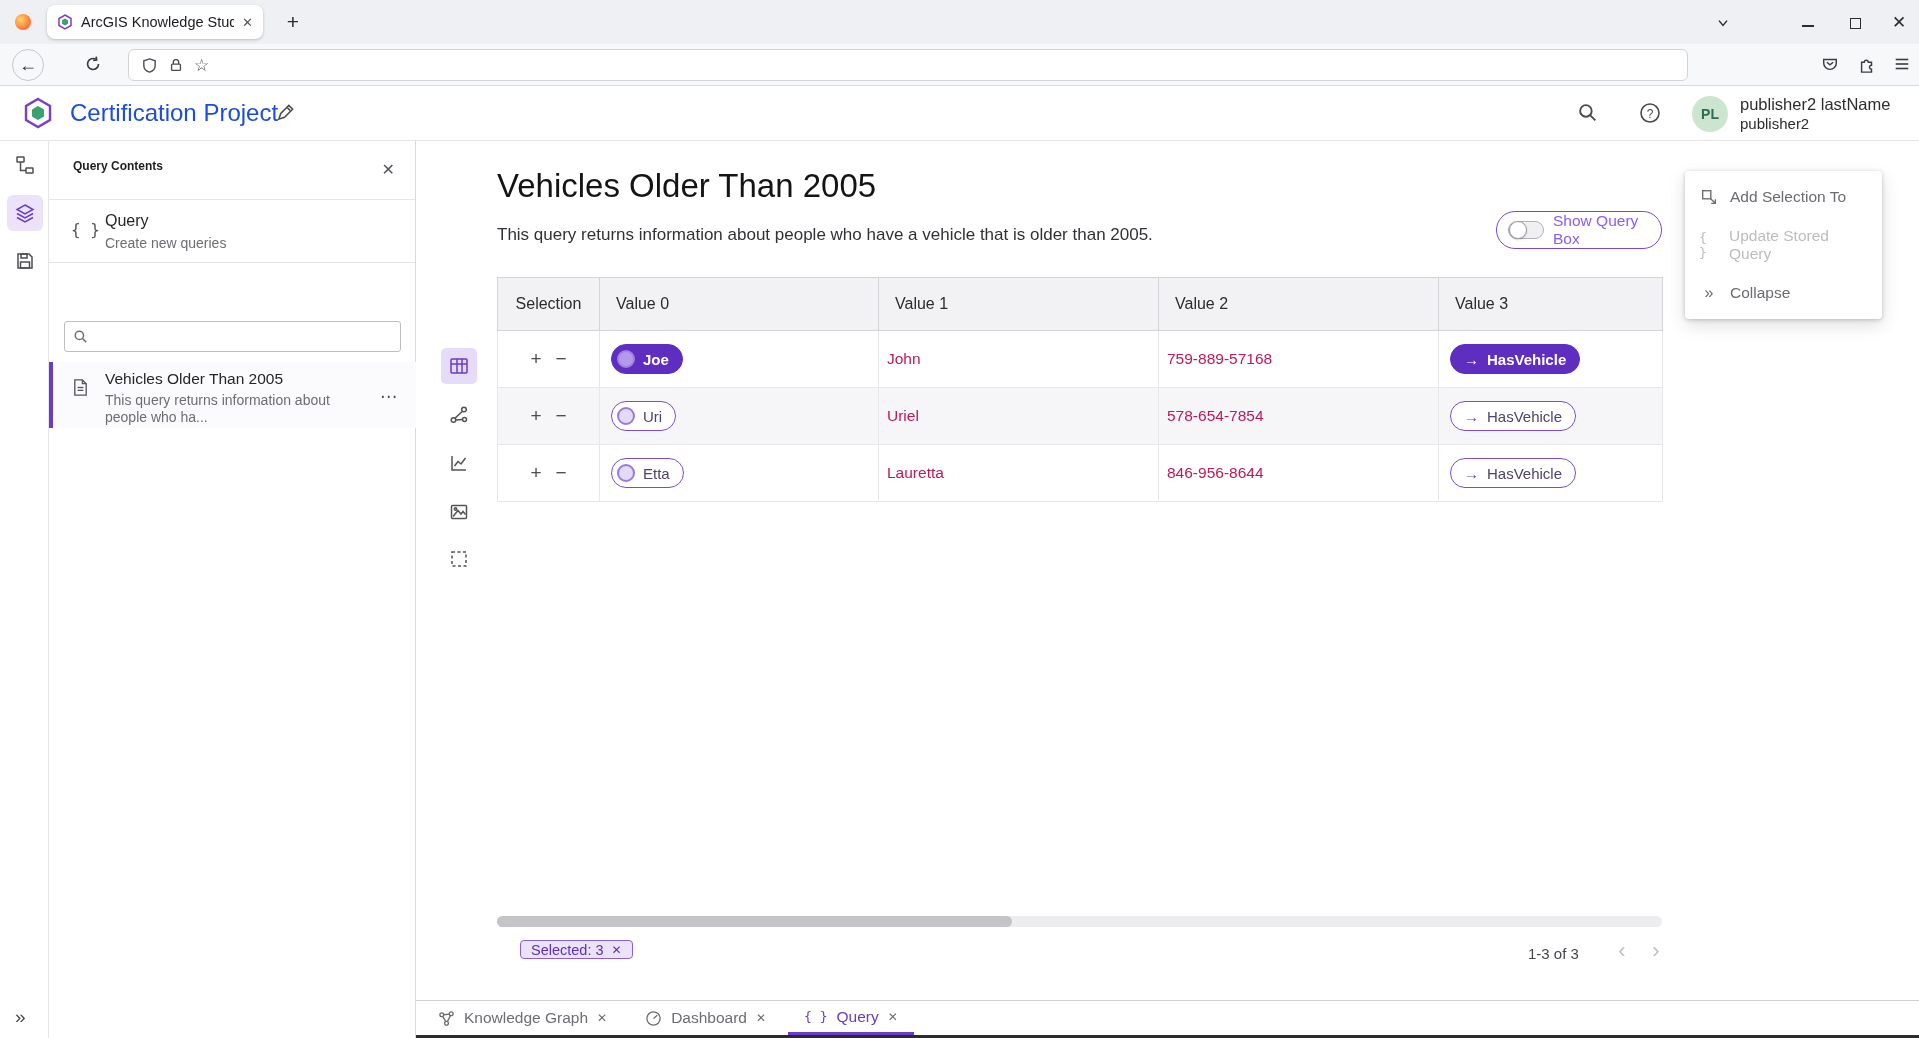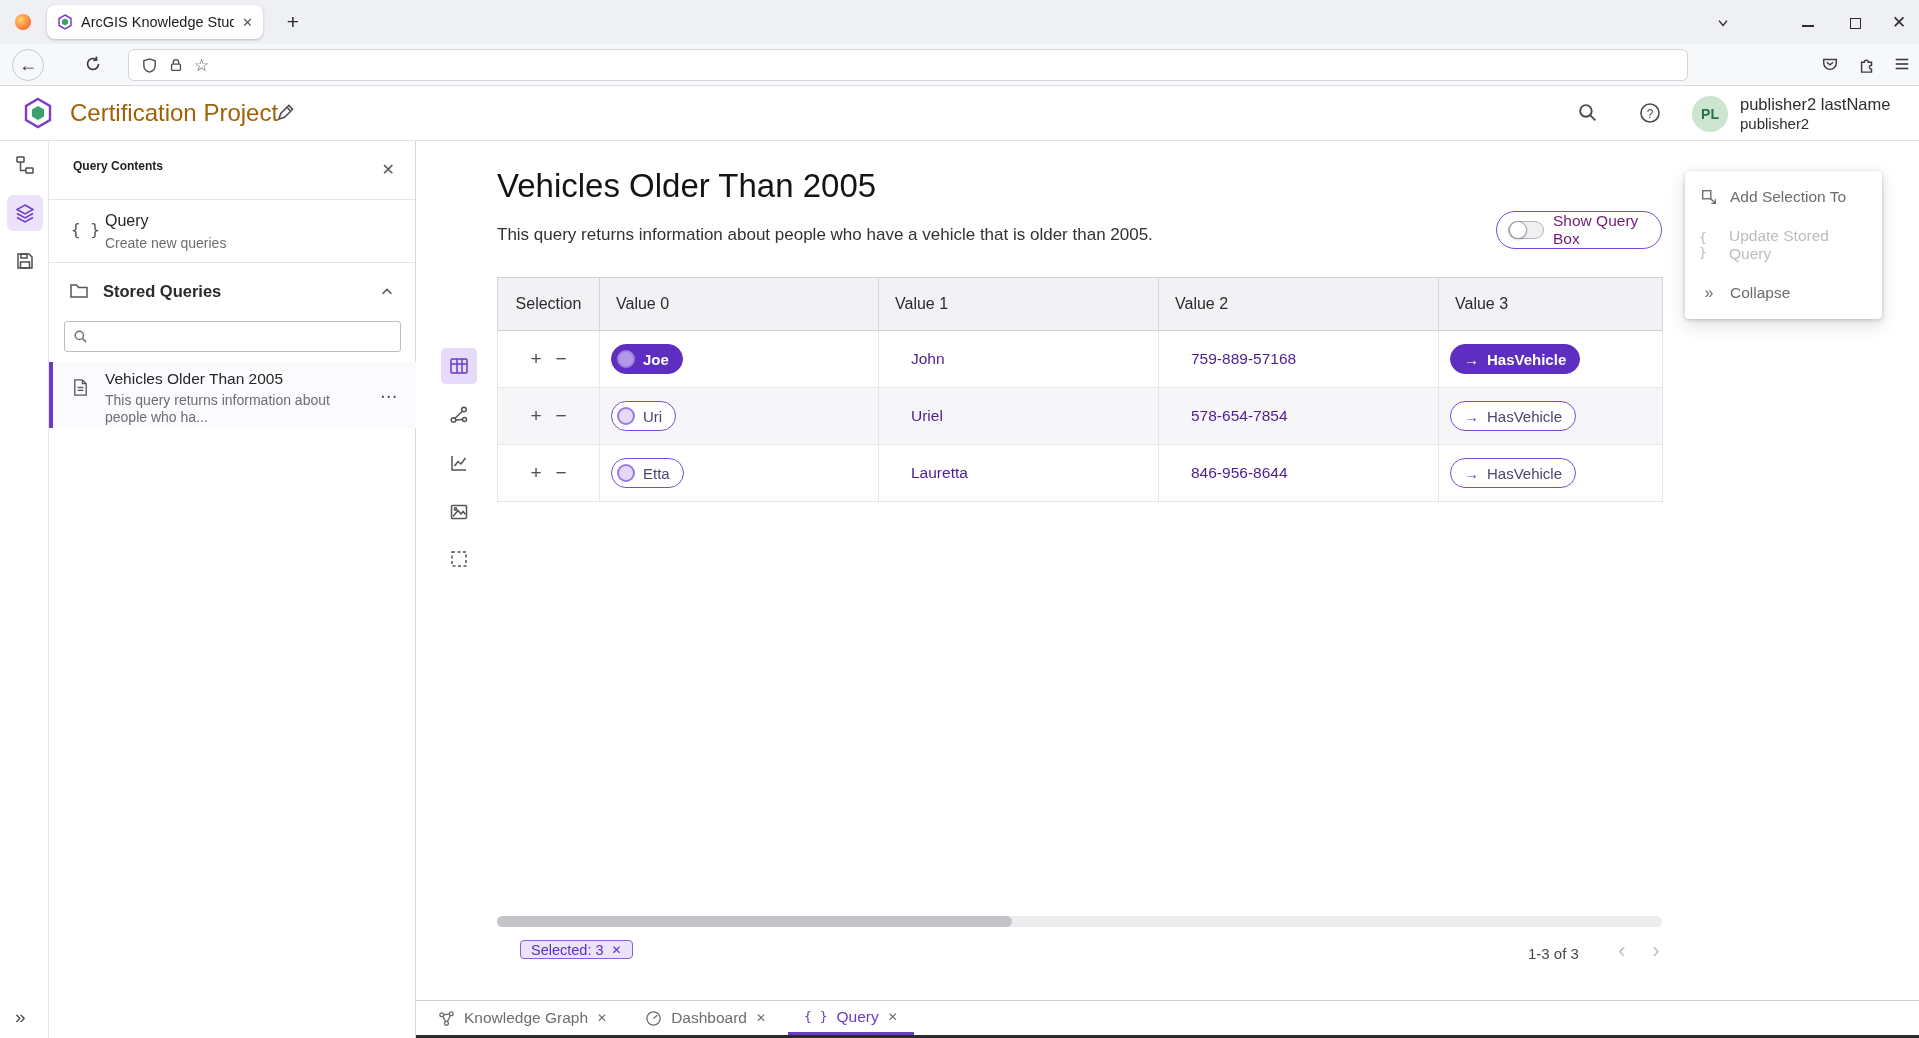--- a/index.html
+++ b/index.html
@@ -37,21 +37,21 @@
   .addr-icon{color:#4c4d53;}
   .star{font-size:17px;color:#4c4d53;cursor:pointer;}
   .ub-right{position:absolute;top:11px;color:#3c3d42;cursor:pointer;}
   .ub-pocket{left:1821px;}
   .ub-ext{left:1858px;}
   .ub-menu{left:1893px;}
 
   
   .appheader{position:absolute;left:0;top:86px;width:1919px;height:55px;background:#fff;border-bottom:1px solid #e4e4e6;}
   .logo{position:absolute;left:22px;top:11px;}
-  .app-title{position:absolute;left:70px;top:13px;font-size:24px;font-weight:500;color:#a16207;}
+  .app-title{position:absolute;left:70px;top:13px;font-size:24px;font-weight:500;color:#1d4ed8;}
   .edit-pencil{position:absolute;left:276px;top:17px;color:#4a4a4a;cursor:pointer;}
   .hd-search{position:absolute;left:1577px;top:16px;color:#4a4a4a;cursor:pointer;}
   .hd-help{position:absolute;left:1639px;top:16px;color:#4a4a4a;cursor:pointer;}
   .avatar{position:absolute;left:1692px;top:10px;width:36px;height:36px;border-radius:50%;background:#cbe5d0;
     display:flex;align-items:center;justify-content:center;font-size:14px;font-weight:700;color:#2f6b4f;cursor:pointer;}
   .usertxt{position:absolute;left:1740px;top:9px;line-height:19px;color:#2e2e31;}
   .usertxt .l1{font-size:16.5px;}
   .usertxt .l2{font-size:15px;}
 
   
@@ -87,36 +87,36 @@
 
   
   .main{position:absolute;left:416px;top:141px;width:1503px;height:897px;background:#fff;}
   .m-title{position:absolute;left:81px;top:26px;font-size:33px;font-weight:500;color:#141416;}
   .m-desc{position:absolute;left:81px;top:84px;font-size:17px;color:#323236;}
   .toggle{position:absolute;left:1080px;top:70px;width:166px;height:38px;border:1px solid #7a48d8;border-radius:19px;
     display:flex;align-items:center;gap:9px;padding:0 11px;cursor:pointer;background:#fff;}
   .switch{width:36px;height:18px;border-radius:9px;background:#f0f0f2;border:1px solid #b2b2ba;position:relative;flex:none;}
   .switch i{position:absolute;left:0;top:-1px;width:18px;height:18px;border-radius:50%;background:#fff;border:1px solid #9a9aa2;
     box-shadow:0 1px 2px rgba(0,0,0,.2);}
-  .toggle span.lbl{font-size:15.5px;color:#701a75;}
+  .toggle span.lbl{font-size:15.5px;color:#8b5cf6;}
 
   .vtool{position:absolute;left:25px;top:207px;width:36px;}
   .vt-btn{position:absolute;left:0;width:36px;height:36px;border-radius:5px;display:flex;align-items:center;
     justify-content:center;color:#535356;cursor:pointer;}
   .vt-btn.active{background:#e6dbf8;color:#6a3bc8;}
 
   .table-wrap{position:absolute;left:81px;top:136px;width:1165px;height:650px;}
   table{border-collapse:collapse;table-layout:fixed;width:1165px;}
   th{height:53px;background:#f2f2f4;border:1px solid #d4d4d8;font-size:16px;font-weight:500;color:#2c2c2f;
     text-align:left;padding-left:16px;}
   th.c-sel{text-align:center;padding-left:0;}
   td{height:57px;border:1px solid #e7e7ea;vertical-align:middle;}
   tbody tr:nth-child(even){background:#f6f6f8;}
   td.c-sel{text-align:center;}
-  td.c-txt{font-size:15.5px;color:#4c1d95;padding-left:32px;}
+  td.c-txt{font-size:15.5px;color:#be185d;padding-left:8px;}
   .op{display:inline-block;font-size:19px;color:#4f4f53;margin:0 7px;cursor:pointer;}
   .pill{display:inline-flex;align-items:center;height:30px;border-radius:15px;font-size:15px;margin-left:11px;cursor:pointer;}
   .pill.entity{padding:0 13px 0 5px;gap:8px;border:1px solid #7a4bd6;background:#fff;color:#4a456d;}
   .pill .dot{width:18px;height:18px;border-radius:50%;background:#e4daf8;border:2px solid #9a79dd;flex:none;}
   .pill.rel{padding:0 13px;gap:8px;border:1px solid #7a4bd6;background:#fff;color:#4a456d;}
   .pill .arr{font-size:15px;color:#6a3bc8;}
   .pill.filled{background:#5e2ec0;border-color:#5e2ec0;color:#fff;font-weight:700;}
   .pill.filled .dot{background:#b39ae8;border-color:#9f7fe0;}
   .pill.filled .arr{color:#fff;}
 
@@ -281,33 +281,20 @@
 
   <div class="panel">
     <div class="panel-head">
       <span class="panel-title">Query Contents</span>
       <span class="panel-close">✕</span>
     </div>
     <div class="query-item">
       <span class="qi-icon braces">{ }</span>
       <span class="qi-title">Query</span>
       <span class="qi-desc">Create new queries</span>
-    </div>
-    <div class="stored-head">
-      <span class="sh-folder">
-        <svg width="20" height="20" viewBox="0 0 20 20" fill="none" stroke="currentColor" stroke-width="1.5">
-            <path d="M2 4h5.5l2 2.5H18V16H2z"></path>
-          </svg>
-      </span>
-      <span class="sh-title">Stored Queries</span>
-      <span class="sh-chevron">
-        <svg width="16" height="16" viewBox="0 0 18 18" fill="none" stroke="currentColor" stroke-width="1.8">
-            <polyline points="4,11 9,6 14,11"></polyline>
-          </svg>
-      </span>
     </div>
     <div class="searchbox">
       <span>
         <svg width="15" height="15" viewBox="0 0 20 20" fill="none" stroke="#6d6d72" stroke-width="2">
             <circle cx="8.5" cy="8.5" r="5.5"></circle>
             <line x1="12.7" y1="12.7" x2="17.5" y2="17.5"></line>
           </svg>
       </span>
       <input type="text" style="">
     </div>

